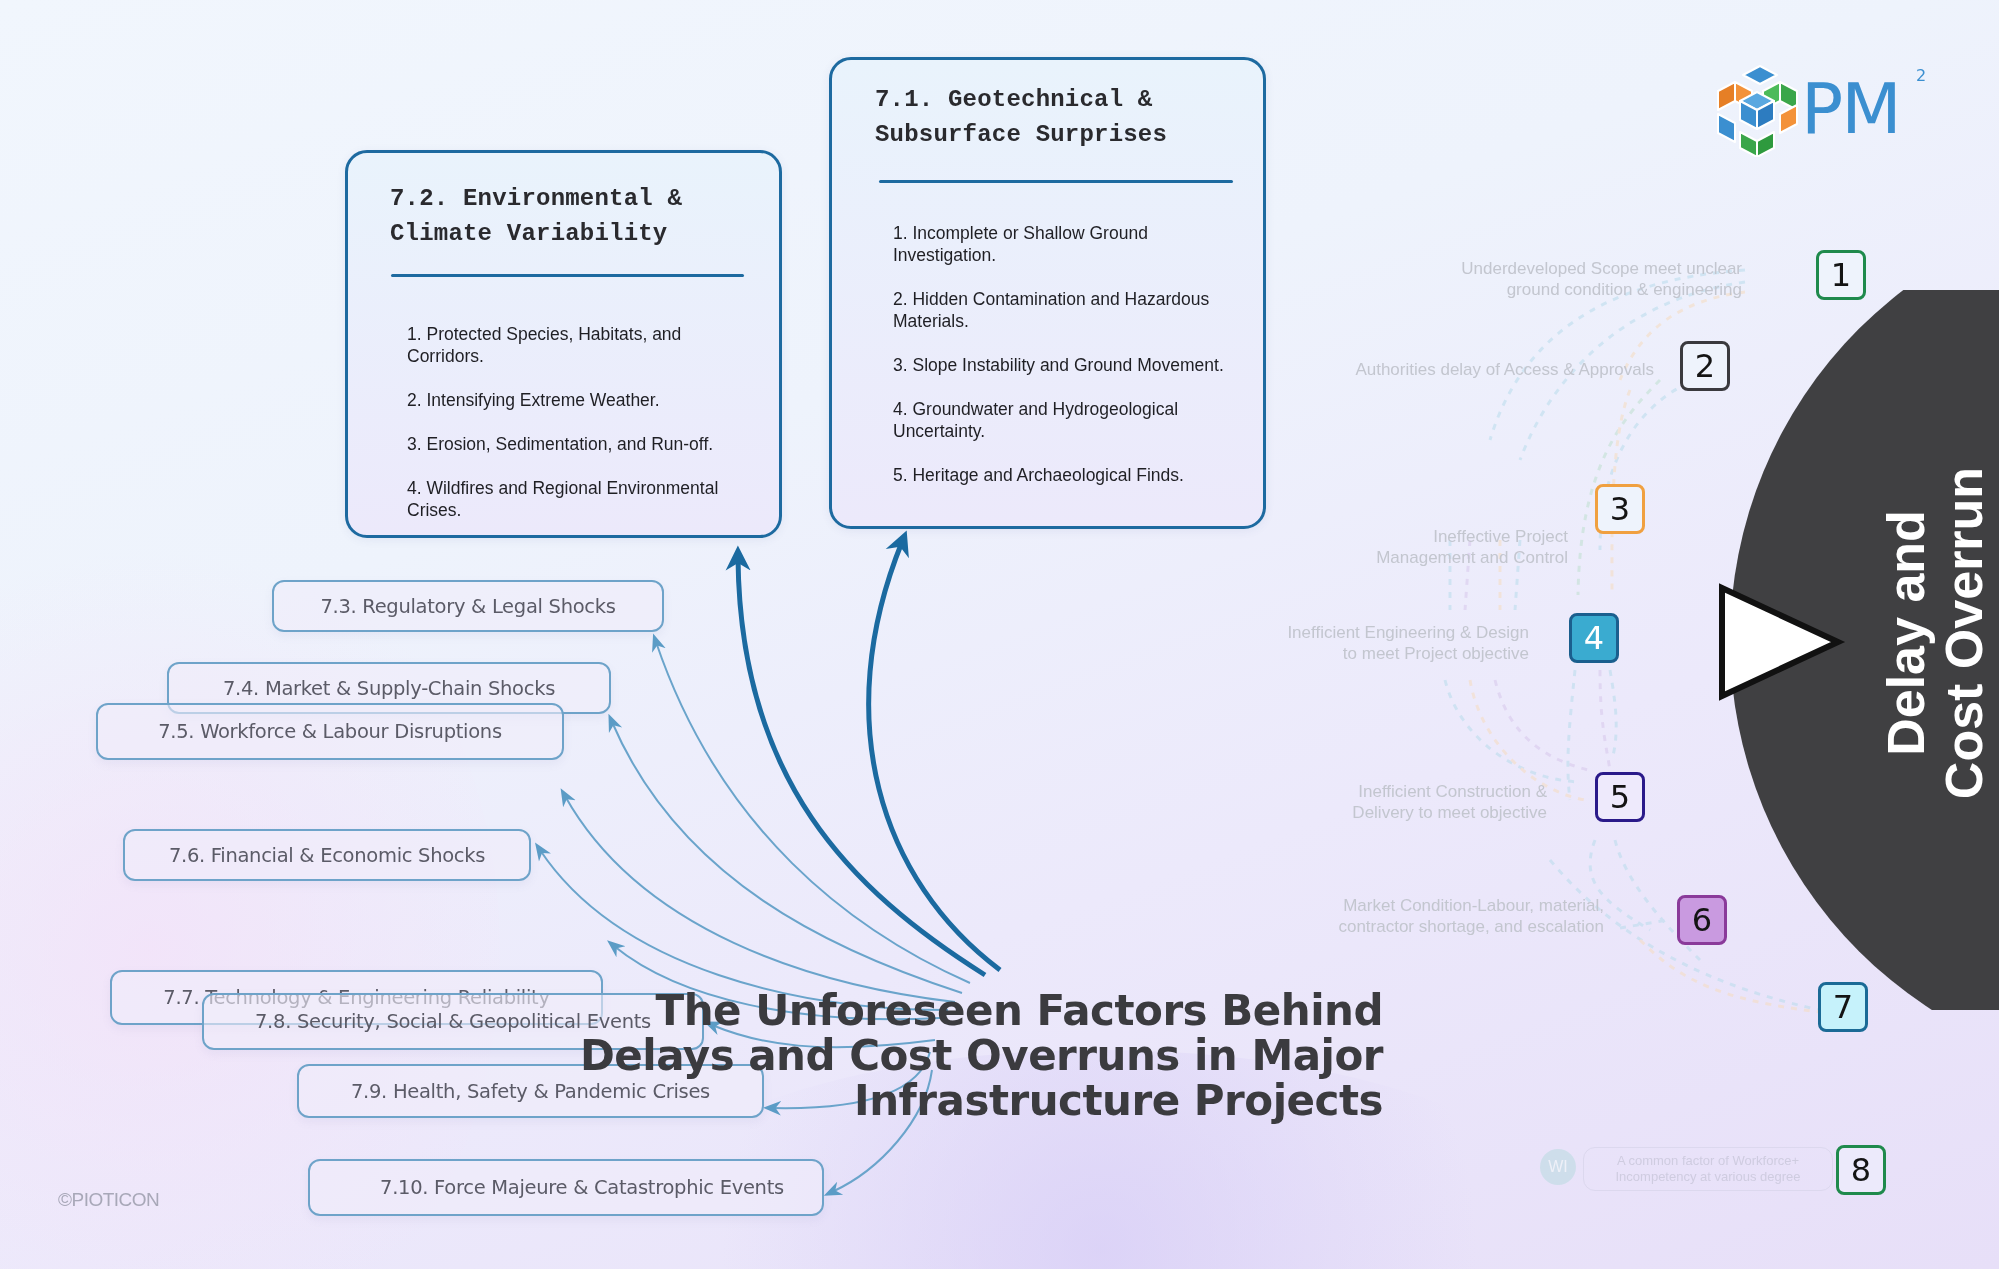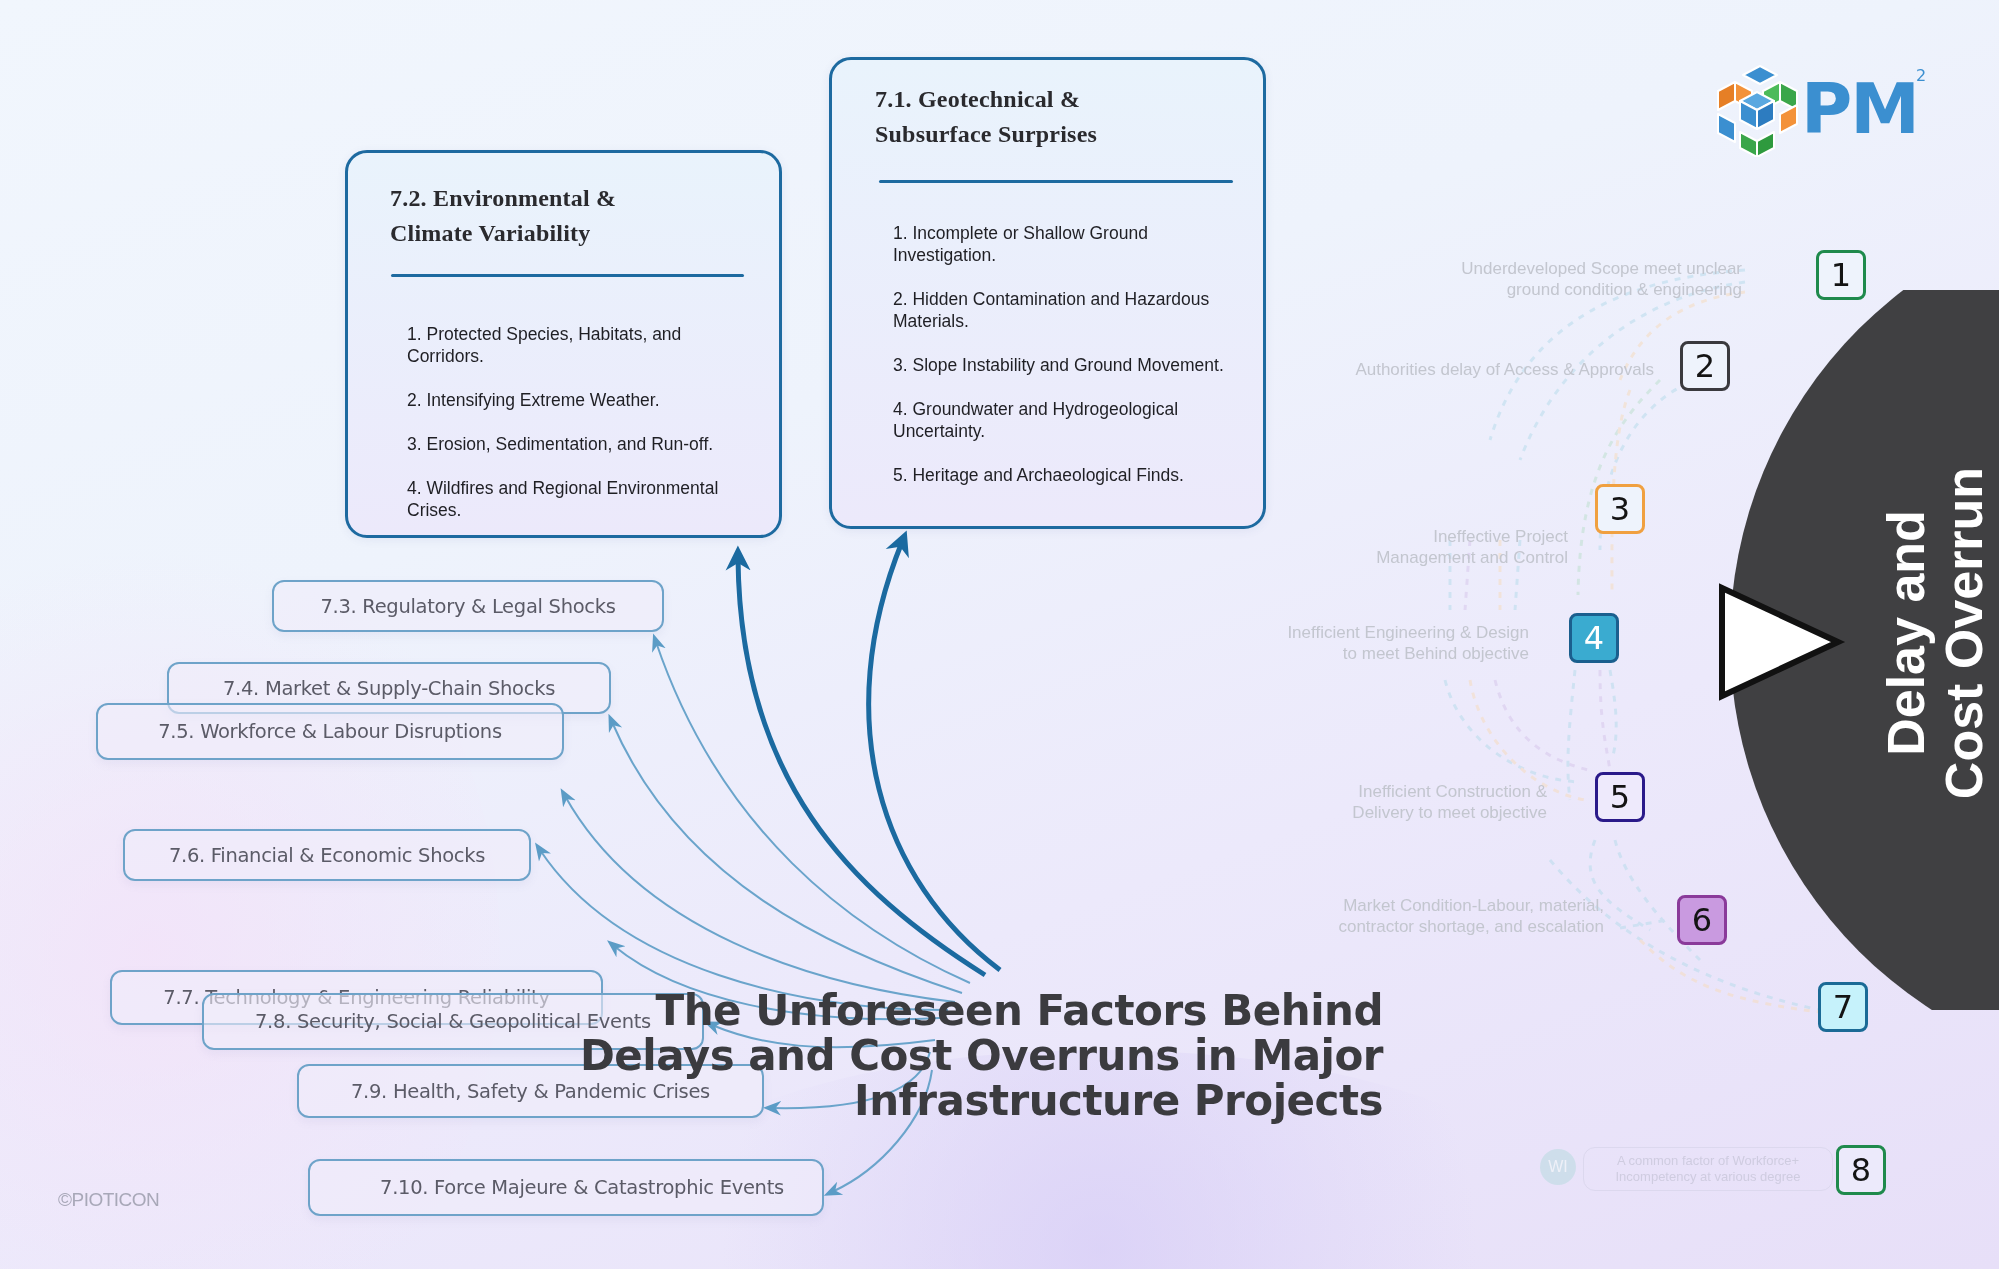--- a/index.html
+++ b/index.html
@@ -11,21 +11,21 @@
   .abs { position: absolute; }
   .bg-glow-left { left: -200px; top: 500px; width: 700px; height: 900px; border-radius: 50%;
     background: radial-gradient(circle, rgba(244,224,248,0.7) 0%, rgba(244,224,248,0) 70%); }
   .bg-glow-bottom { left: 600px; top: 1050px; width: 1000px; height: 400px; border-radius: 50%;
     background: radial-gradient(circle, rgba(214,204,246,0.7) 0%, rgba(214,204,246,0) 70%); }
 
   
   .big-box { border: 3.5px solid #1d6aa0; border-radius: 22px;
     background: linear-gradient(180deg, #e9f3fc 0%, #ece9fb 100%);
     box-shadow: 0 2px 10px rgba(60,80,140,0.08); box-sizing: border-box; }
-  .big-box .bb-title { font-family: Liberation Serif, serif; font-weight: bold; color: #2a2a2e;
+  .big-box .bb-title { font-family: Liberation Mono, monospace; font-weight: bold; color: #2a2a2e;
     font-size: 24px; line-height: 35px; letter-spacing: 0.2px; }
   .big-box .bb-rule { height: 3px; background: #1d6aa0; border-radius: 2px; }
   .big-box ul { list-style: none; margin: 16px; padding: 0; }
   .big-box li { font-size: 17.5px; line-height: 22px; color: #1f1f24; margin-bottom: 22px; }
 
   
   .cat-box { border: 2px solid #6ea3c9; border-radius: 12px; height: 52px; box-sizing: border-box;
     display: flex; align-items: center; justify-content: center;
     background: rgba(240,236,250,0.6); box-shadow: 0 4px 10px rgba(120,110,170,0.08);
     font-family: "DejaVu Sans", sans-serif; font-size: 19.5px; color: #5b5b67; letter-spacing: -0.3px; white-space: nowrap; }
@@ -73,21 +73,21 @@
       <polygon points="48,29 65,20 65,39 48,48" fill="#4cbb5a"></polygon>
       <polygon points="42,30 59,39 42,48 25,39" fill="#5aa8e0"></polygon>
       <polygon points="25,39 42,48 42,67 25,58" fill="#3b8fd0"></polygon>
       <polygon points="42,48 59,39 59,58 42,67" fill="#2d7cc0"></polygon>
       <polygon points="3,52 20,61 20,80 3,71" fill="#3b8fd0"></polygon>
       <polygon points="65,52 82,43 82,62 65,71" fill="#f3923a"></polygon>
       <polygon points="25,70 42,79 42,95 25,86" fill="#3aa64a"></polygon>
       <polygon points="42,79 59,70 59,86 42,95" fill="#2e9a3e"></polygon>
     </g>
   </svg>
-  <div style="position:absolute; left:86px; top:10px; font-family:'DejaVu Sans',sans-serif; font-weight:bold; font-size:70px; line-height:75px; color:#3b8fd0; letter-spacing:-2px;">PM</div>
+  <div style="position:absolute; left:86px; top:10px; font-family:'DejaVu Sans',sans-serif; font-weight:normal; font-size:70px; line-height:75px; color:#3b8fd0; letter-spacing:-2px;">PM</div>
   <div style="position:absolute; left:201px; top:4px; font-family:'DejaVu Sans',sans-serif; font-size:16px; color:#3b8fd0;">2</div>
 </div>
 
 <div class="abs big-box" style="left:345px; top:150px; width:437px; height:388px;">
   <div class="bb-title" style="position:absolute; left:42px; top:28px;">
     <div>7.2. Environmental &amp;</div>
     <div>Climate Variability</div>
   </div>
   <div class="bb-rule" style="position:absolute; left:43px; top:121px; width:353px;"></div>
   <ul style="position:absolute; left:43px; top:154px; width:350px;">
@@ -183,21 +183,21 @@
 </div>
 <div class="abs faint-label" style="right:345px; top:359px;">
   <div>Authorities delay of Access &amp; Approvals</div>
 </div>
 <div class="abs faint-label" style="right:431px; top:482px;margin-top:44px;">
   <div>Ineffective Project</div>
   <div>Management and Control</div>
 </div>
 <div class="abs faint-label" style="right:470px; top:622px;">
   <div>Inefficient Engineering &amp; Design</div>
-  <div>to meet Behind objective</div>
+  <div>to meet Project objective</div>
 </div>
 <div class="abs faint-label" style="right:452px; top:781px;">
   <div>Inefficient Construction &amp;</div>
   <div>Delivery to meet objective</div>
 </div>
 <div class="abs faint-label" style="right:395px; top:895px;">
   <div>Market Condition-Labour, material,</div>
   <div>contractor shortage, and escalation</div>
 </div>
 

